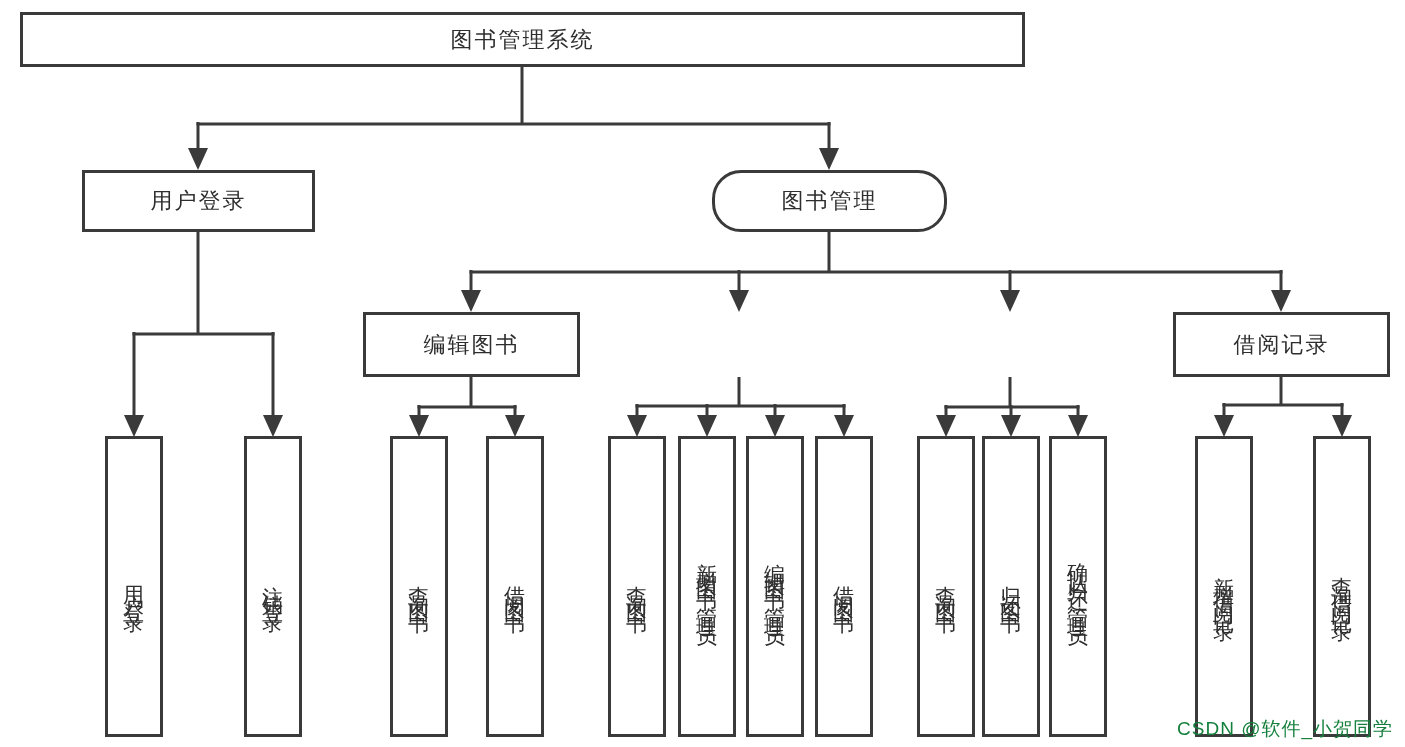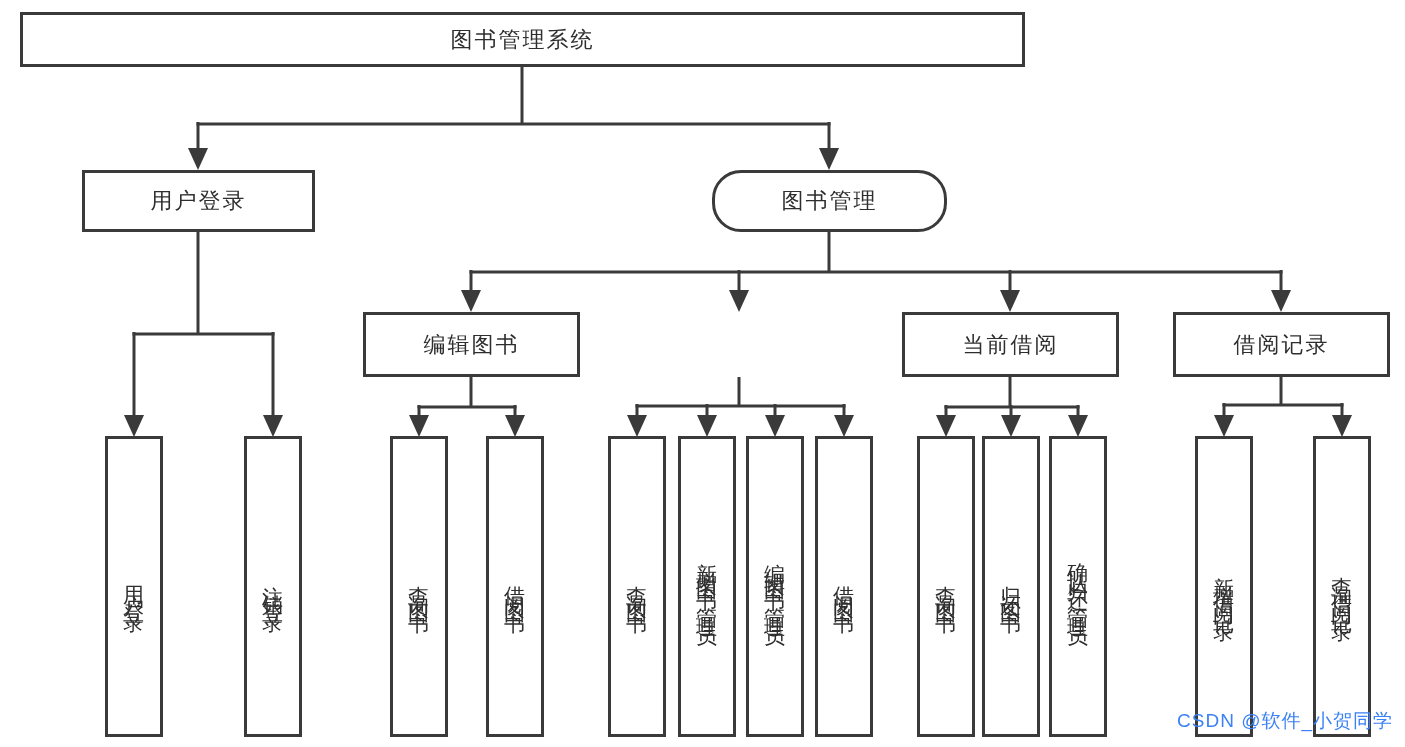--- a/index.html
+++ b/index.html
@@ -57,23 +57,23 @@
   .leaf-6  { left: 746px; }
   .leaf-7  { left: 815px; }
   .leaf-8  { left: 917px; }
   .leaf-9  { left: 982px; }
   .leaf-10 { left: 1049px; }
   .leaf-11 { left: 1195px; }
   .leaf-12 { left: 1313px; }
   .watermark {
     position: absolute;
     right: 12px;
-    bottom: 13px;
+    bottom: 5px;
     font-size: 19px;
-    color: #3b82f6;
+    color: #15803d;
     letter-spacing: 1px;
     z-index: 5;
     white-space: nowrap;
   }
 </style>
 </head>
 <body>
 
 <div class="canvas">
 
@@ -150,23 +150,20 @@
   <div class="node hnode n-l2-0">
     <span>用户登录</span>
   </div>
   <div class="node hnode n-l2-1">
     <span>图书管理</span>
   </div>
 
   <div class="node hnode n-l3-0">
     <span>编辑图书</span>
   </div>
-  <div class="node hnode n-l3-2">
-    <span>当前借阅</span>
-  </div>
   <div class="node hnode n-l3-3">
     <span>借阅记录</span>
   </div>
 
   <div class="node vnode leaf leaf-0">
     <span>用户登录</span>
   </div>
   <div class="node vnode leaf leaf-1">
     <span>注销登录</span>
   </div>

